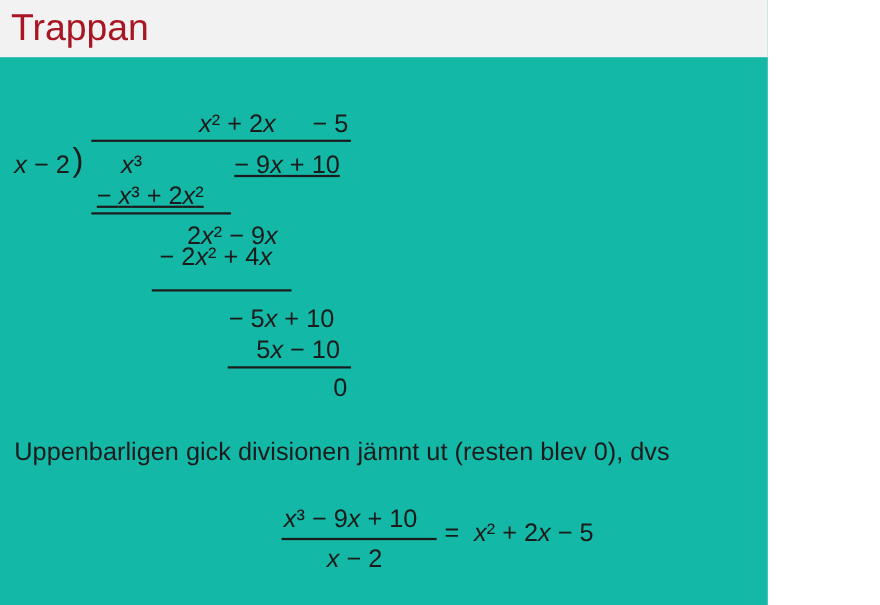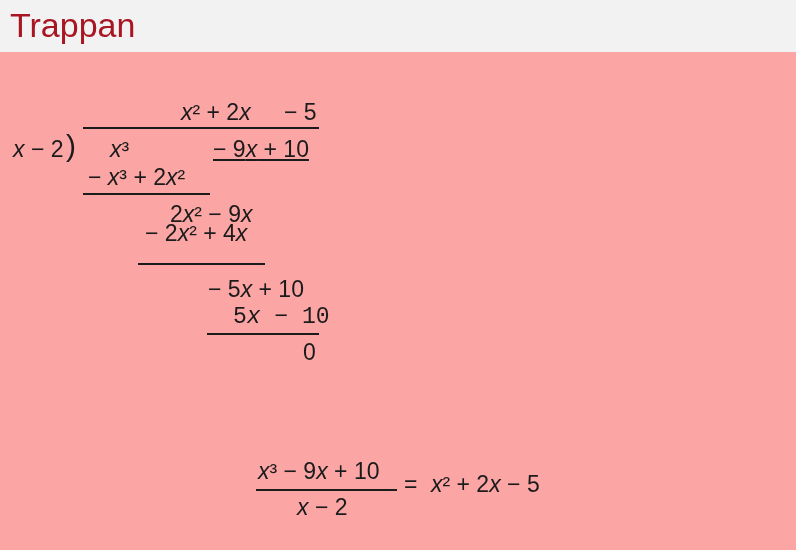--- a/index.html
+++ b/index.html
@@ -1,20 +1,20 @@
 <!DOCTYPE html>
 <html><head>
 <meta charset="utf-8">
 <style>
   html, body { margin: 0; padding: 0; background: #ffffff; }
   .slide {
     position: relative;
-    width: 796px;
+    width: 698px;
     height: 550px;
-    background: #fca5a5;
+    background: #14b8a6;
     font-family: "Liberation Sans", sans-serif;
     color: #1b1b1b;
     overflow: hidden;
   }
   .header-bar {
     position: absolute;
     left: 0; top: 0;
     width: 800px; height: 52px;
     background: #f2f2f2;
   }
@@ -46,27 +46,27 @@
     color: #1b1b1b;
   }
   
   .q1   { left: 181px; top:  99px; }
   .q2   { left: 284px; top:  99px; }
   .rule-top { left: 83px;  top: 127px; width: 236px; }
   .dvsr { left: 13px;  top: 136px; }
   .dvsr-paren { left: 66px; top: 130px; }
   .dd1  { left: 110px; top: 136px; }
   .dd2  { left: 213px; top: 136px; text-decoration: underline; }
-  .s1   { left: 88px;  top: 164px; }
+  .s1   { left: 88px;  top: 164px; text-decoration: underline; }
   .rule-1 { left: 83px;  top: 193px; width: 127px; }
   .s2   { left: 170px; top: 201px; }
   .s3   { left: 145px; top: 220px; }
   .rule-2 { left: 138px; top: 263px; width: 127px; }
   .s4   { left: 208px; top: 276px; }
-  .s5   { left: 233px; top: 304px; font-family: Liberation Mono, monospace; }
+  .s5   { left: 233px; top: 304px; }
   .rule-3 { left: 207px; top: 333px; width: 112px; }
   .rem  { left: 303px; top: 339px; }
   
   .para { left: 13px; top: 397px; }
   
   .eq-num { left: 258px; top: 458px; }
   .eq-bar { left: 256px; top: 489px; width: 141px; }
   .eq-den { left: 297px; top: 494px; }
   .eq-eq  { left: 404px; top: 471px; }
   .eq-rhs { left: 431px; top: 471px; text-align: center; }
@@ -97,20 +97,21 @@
     <span class="math s3">− 2<span class="mi">x</span>² + 4<span class="mi">x</span></span>
     <div class="rule rule-2"></div>
 
     <span class="math s4">− 5<span class="mi">x</span> + 10</span>
     <span class="math s5">5<span class="mi">x</span> − 10</span>
     <div class="rule rule-3"></div>
 
     <span class="math rem">0</span>
   </div>
 
+  <div class="bodytext para">Uppenbarligen gick divisionen jämnt ut (resten blev 0), dvs</div>
 
   <div>
     <span class="math eq-num"><span class="mi">x</span>³ − 9<span class="mi">x</span> + 10</span>
     <div class="rule eq-bar"></div>
     <span class="math eq-den"><span class="mi">x</span> − 2</span>
     <span class="math eq-eq">=</span>
     <span class="math eq-rhs"><span class="mi">x</span>² + 2<span class="mi">x</span> − 5</span>
   </div>
 
 </div>

